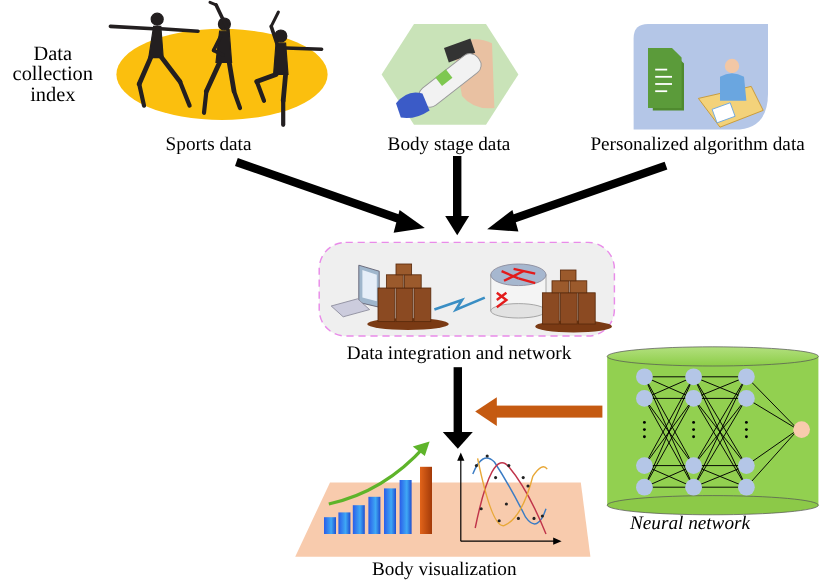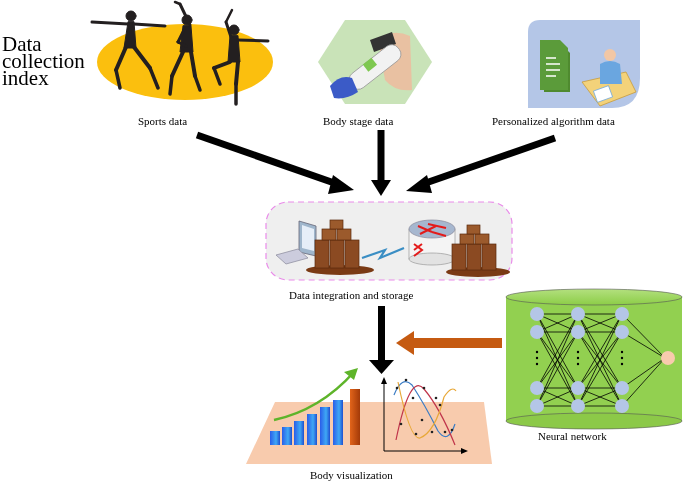--- a/index.html
+++ b/index.html
@@ -1,20 +1,20 @@
 <!DOCTYPE html>
 <html><head>
 <meta charset="utf-8">
 <style>
   html, body { margin:0; padding:0; background:#ffffff; }
   body { width:685px; height:484px; position:relative; overflow:hidden;
          font-family:"Liberation Serif", serif; color:#000; }
   .abs { position:absolute; }
-  .lbl { position:absolute; font-size:11px; line-height:18px; white-space:nowrap; text-align:center; }
-  .stage { left:2px; top:36px; width:84px; font-size:21px; line-height:17px; }
+  .lbl { position:absolute; font-size:16px; line-height:18px; white-space:nowrap; text-align:center; }
+  .stage { left:2px; top:36px; width:84px; font-size:17px; line-height:17px; text-align:center; }
   svg { position:absolute; left:0; top:0; }
 </style>
 </head>
 <body>
 
 <div class="abs stage">
   <div>Data</div>
   <div>collection</div>
   <div>index</div>
 </div>
@@ -265,17 +265,17 @@
       <circle cx="401" cy="424" r="1.3"></circle>
         <circle cx="416" cy="434" r="1.3"></circle>
         <circle cx="440" cy="405" r="1.3"></circle>
     </g>
   </g>
 </svg>
 
 <div class="lbl" style="left:138px; top:112px;">Sports data</div>
 <div class="lbl" style="left:323px; top:112px;">Body stage data</div>
 <div class="lbl" style="left:492px; top:112px;">Personalized algorithm data</div>
-<div class="lbl" style="left:289px; top:286px;">Data integration and storage</div>
-<div class="lbl" style="left:538px; top:428px; line-height:17px;">
+<div class="lbl" style="left:289px; top:286px;">Data integration and network</div>
+<div class="lbl" style="left:525px; top:428px; line-height:17px;font-style:italic;">
   <div>Neural network</div>
 </div>
 <div class="lbl" style="left:310px; top:466px;">Body visualization</div>
 
 </body></html>

